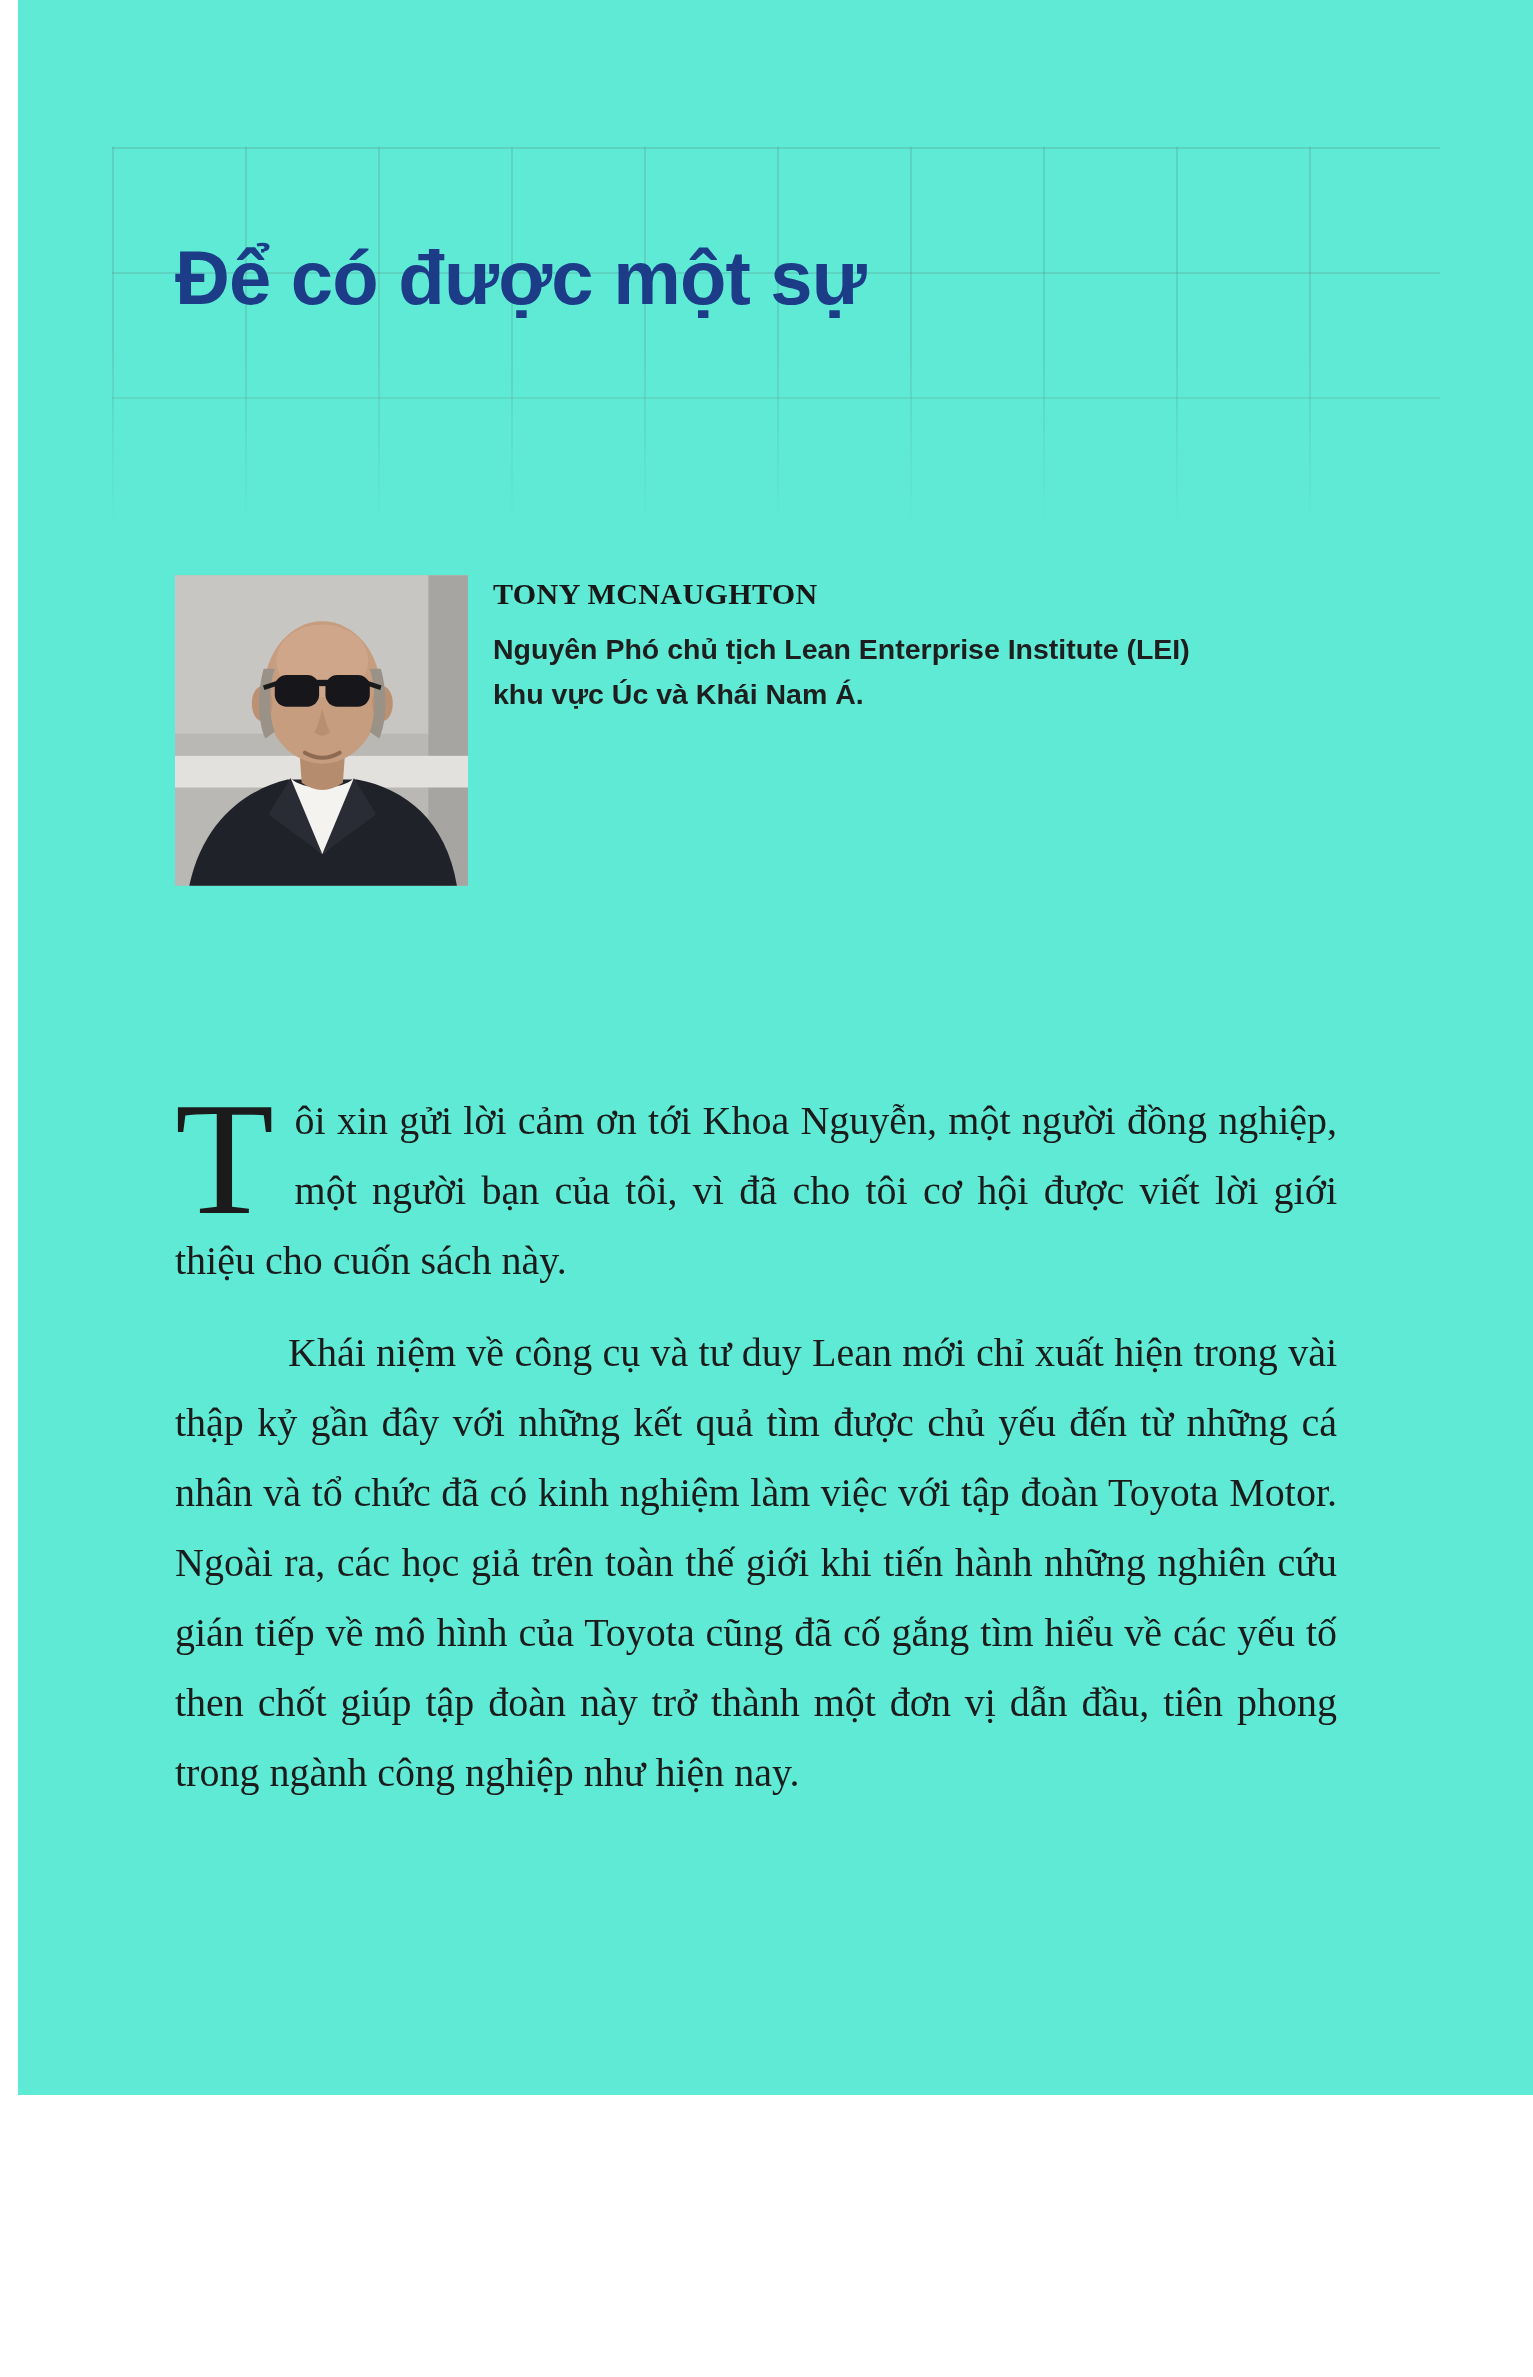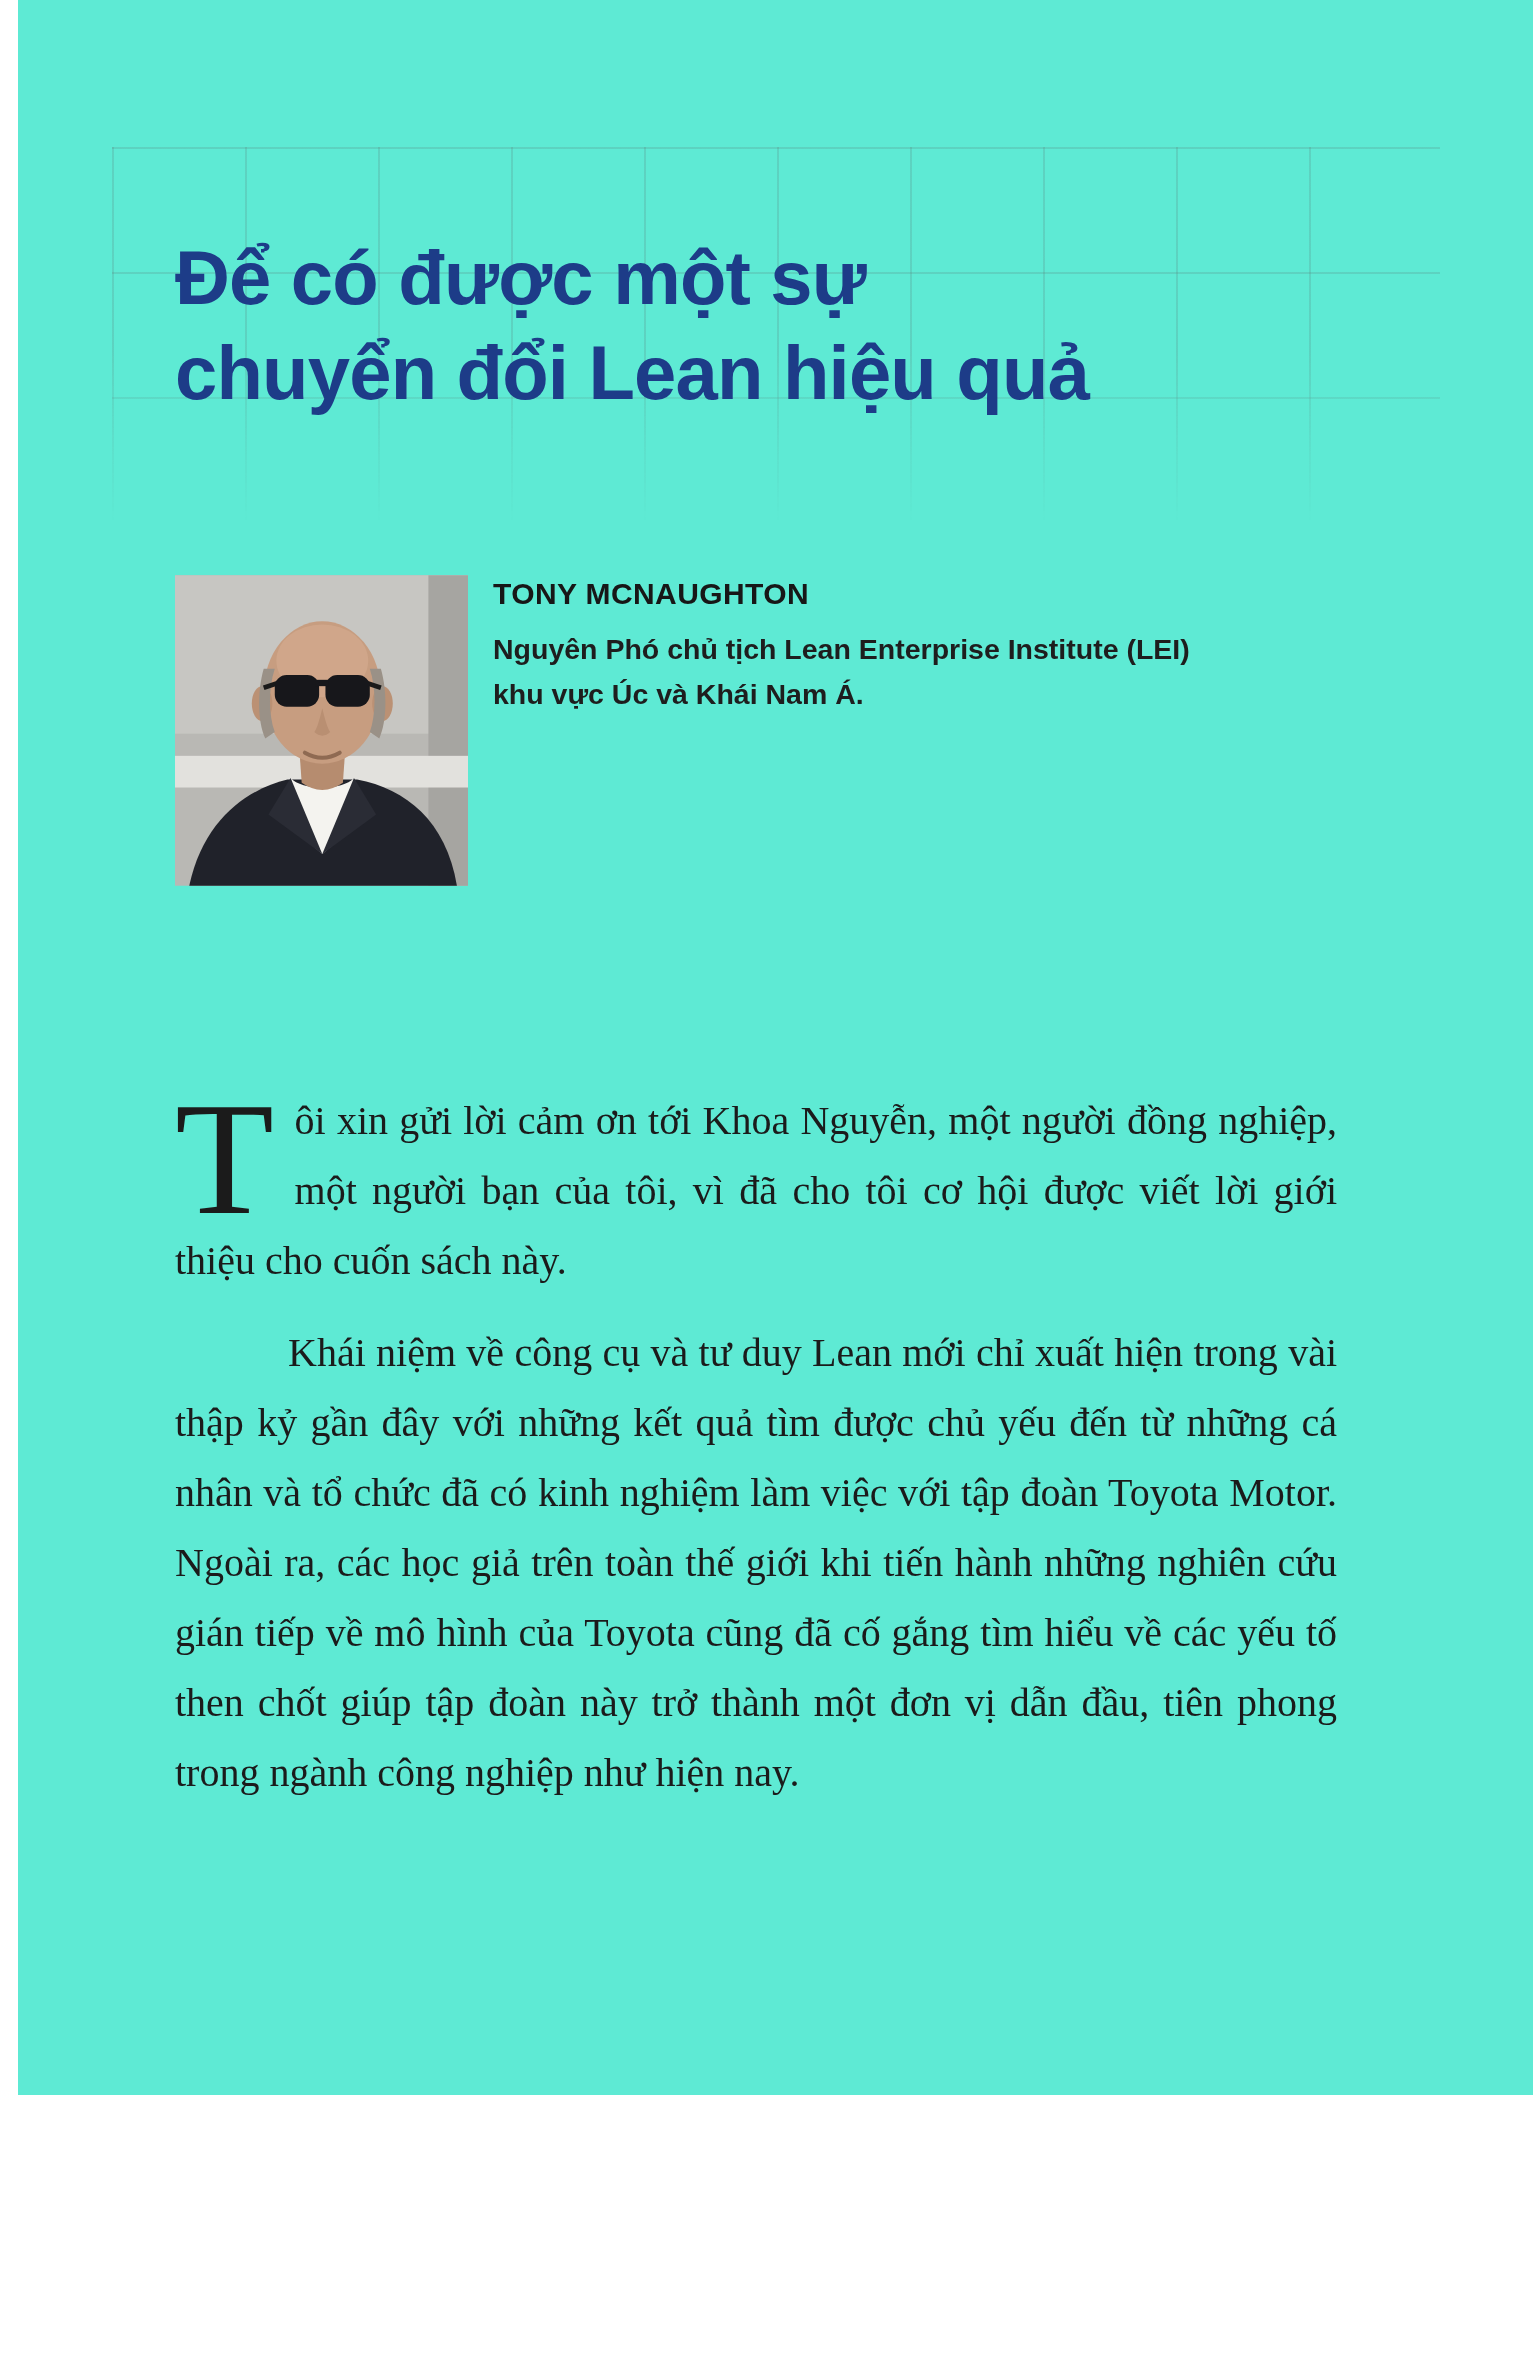--- a/index.html
+++ b/index.html
@@ -29,21 +29,21 @@
 
   .author-photo { position:absolute; left:157px; top:575px; width:293px; height:311px; }
   .author-photo svg { display:block; }
 
   .author-info {
     position:absolute; left:475px; top:574px; width:888px;
     font-family:"Liberation Sans", sans-serif; color:#1e1e1e;
   }
   .author-name {
     font-size:30px; font-weight:bold; letter-spacing:0.4px;
-    line-height:40px; margin:0 0 12.7px 0; color:#171717;
+    line-height:40px; margin:0 0 12.7px 0; color:#171717;font-family:Liberation Serif, serif;
   }
   .author-bio { font-size:28.5px; line-height:45px; margin:0; }
   .author-bio.second { margin-top:16px; }
   .bio-line { white-space:nowrap;font-weight:bold; }
 
   .body-text {
     position:absolute; left:157px; top:1086px; width:1162px;
     font-size:40px; line-height:70px; color:#1b1b1b;
     text-align:justify;
   }
@@ -70,21 +70,20 @@
 </style>
 </head>
 <body>
 
 <div class="page">
 
   <div class="grid-pattern"></div>
 
   <div class="chapter-title">
     <div>Để có được một sự</div>
-    <div>chuyển đổi Lean hiệu quả</div>
   </div>
 
   <div class="author-photo">
     <svg width="293" height="311" viewBox="0 0 370 392" xmlns="http://www.w3.org/2000/svg">
       <rect width="370" height="392" fill="#b9b8b4"></rect>
       <rect width="370" height="200" fill="#c7c6c2"></rect>
       <rect x="320" width="50" height="392" fill="#a6a5a1"></rect>
       <rect y="228" width="370" height="40" fill="#e2e1dd"></rect>
 
       <path d="M18 392 C36 308 92 270 142 258 L230 258 C292 270 342 310 356 392 Z" fill="#20222a"></path>

